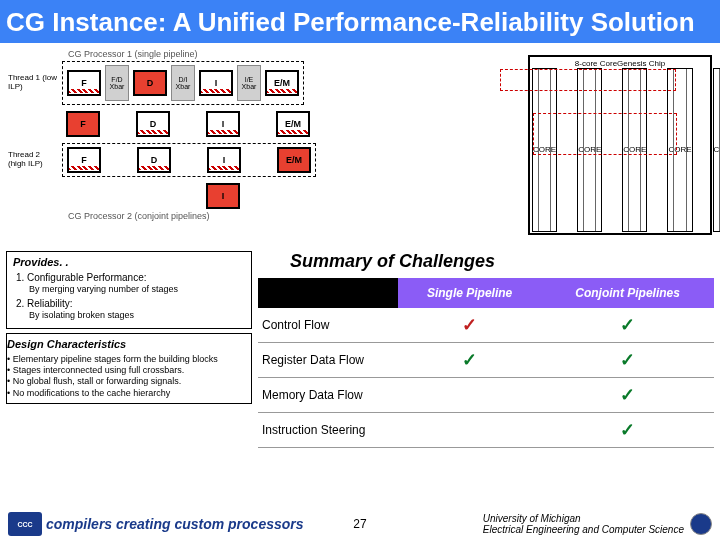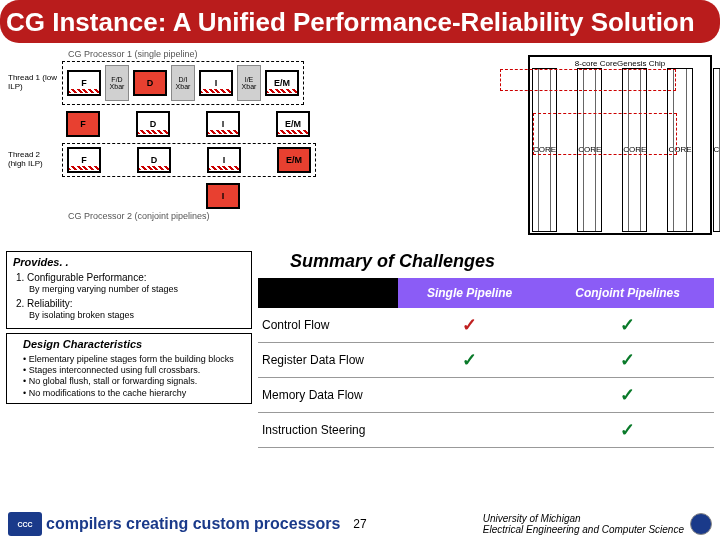--- a/index.html
+++ b/index.html
@@ -1,18 +1,18 @@
 <!DOCTYPE html>
 <html><head>
 <meta charset="utf-8">
 <style>
   * { box-sizing: border-box; margin: 0; padding: 0; }
   body { width: 720px; height: 540px; font-family: Arial, sans-serif; background: #fff; position: relative; overflow: hidden; }
   
-  .title-bar { background: #b91c1c; color: #fff; padding: 8px 6px 6px; border-radius: 19px; }
+  .title-bar { background: #3b82f6; color: #fff; padding: 8px 6px 6px; }
   .title-bar h1 { font-size: 26px; font-weight: bold; line-height: 1.1; }
 
   .diagram-area { padding: 6px 8px 4px; height: 208px; position: relative; }
   .diagram-row { display: flex; align-items: center; gap: 4px; margin-bottom: 6px; }
   .thread-lbl { font-size: 8px; width: 50px; line-height: 1.1; }
   .cg-label { font-size: 9px; color: #555; margin-left: 60px; margin-bottom: 2px; }
   .stage-box { width: 34px; height: 26px; border: 2px solid #000; background: #fff; display: flex; flex-direction: column; align-items: center; justify-content: center; font-size: 9px; font-weight: bold; position: relative; }
   .stage-box.highlight { background: #e84030; color: #000; }
   .stage-hash { height: 4px; width: 100%; background: repeating-linear-gradient(45deg,#c00,#c00 2px,#fff 2px,#fff 4px); position: absolute; bottom: 1px; left: 0; }
   .xbar { width: 24px; height: 36px; background: #d0d0d0; border: 1px solid #888; font-size: 7px; display: flex; align-items: center; justify-content: center; text-align: center; }
@@ -29,37 +29,37 @@
   .l2 { border: 1px solid #000; width: 38px; display: flex; align-items: center; justify-content: center; font-size: 9px; }
   .chip-dash { position: absolute; border: 1px dashed #c00; }
 
   .lower { display: flex; padding: 0 6px; gap: 6px; }
   .left-col { width: 246px; }
   .provides-box { border: 1px solid #000; border-radius: 0; padding: 4px 6px; font-size: 10px; }
   .provides-box .hdr { font-style: italic; font-weight: bold; font-size: 11px; margin-bottom: 4px; }
   .provides-box ol { margin-left: 14px; }
   .provides-box li { margin-bottom: 4px; }
   .provides-box .sub { font-size: 9px; margin-left: 2px; }
-  .dc-box { border: 1px solid #000; margin-top: 4px; padding: 4px 16px; font-size: 9px; }
+  .dc-box { border: 1px solid #000; margin-top: 4px; padding: 4px 0; font-size: 9px; }
   .dc-box .hdr { font-weight: bold; font-style: italic; font-size: 11px; margin-bottom: 4px; }
   .dc-box ul { list-style: none; }
   .dc-box li { margin-bottom: 1px; line-height: 1.15; text-indent: -6px; padding-left: 6px; }
 
   .right-col { flex: 1; }
   .summary-hdr { font-weight: bold; font-style: italic; font-size: 18px; margin-bottom: 6px; margin-left: 32px; }
   .chal-table { width: 100%; border-collapse: collapse; }
   .chal-table th { background: #8b5cf6; color: #fff; font-size: 12px; font-weight: bold; padding: 8px 4px; font-style: italic; }
   .chal-table th.blank { background: #000; width: 140px; }
   .chal-table td { border-bottom: 1px solid #999; padding: 6px 4px; font-size: 12px; }
   .chal-table td.chk { text-align: center; color: #0a7a2a; font-size: 18px; font-weight: bold; }
   .chal-table td.chk.red { color: #c02020; }
 
   .footer { position: absolute; bottom: 4px; left: 0; right: 0; display: flex; align-items: center; padding: 0 8px; font-size: 9px; }
   .logo-ccc { width: 34px; height: 24px; background: #1a3a8a; border-radius: 3px; margin-right: 4px; display: flex; align-items: center; justify-content: center; color: #fff; font-size: 7px; font-weight: bold; }
-  .logo-txt { color: #1a3a8a; font-weight: bold; font-size: 16px; }
+  .logo-txt { color: #1a3a8a; font-weight: bold; font-size: 14px; font-style: italic; }
   .page-num { position: absolute; left: 50%; transform: translateX(-50%); font-size: 12px; }
   .umich { margin-left: auto; text-align: left; font-size: 10px; line-height: 1.1; font-style: italic; }
   .seal { width: 22px; height: 22px; border-radius: 50%; background: #1a3a8a; margin-left: 6px; border: 1px solid #888; }
 </style>
 </head>
 <body>
 
 <div class="title-bar">
   <h1>CG Instance: A Unified Performance-Reliability Solution</h1>
 </div>

